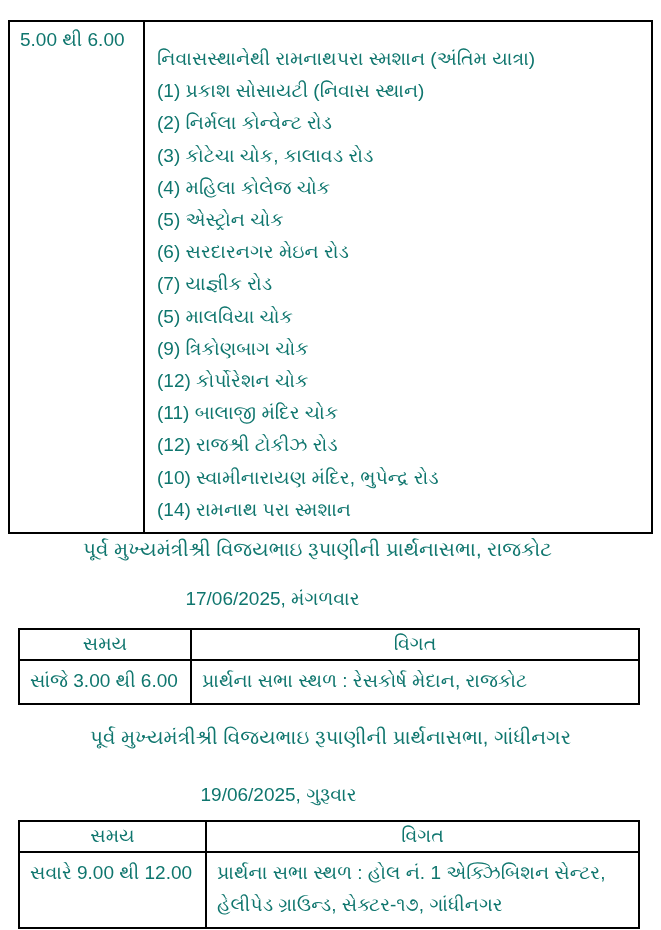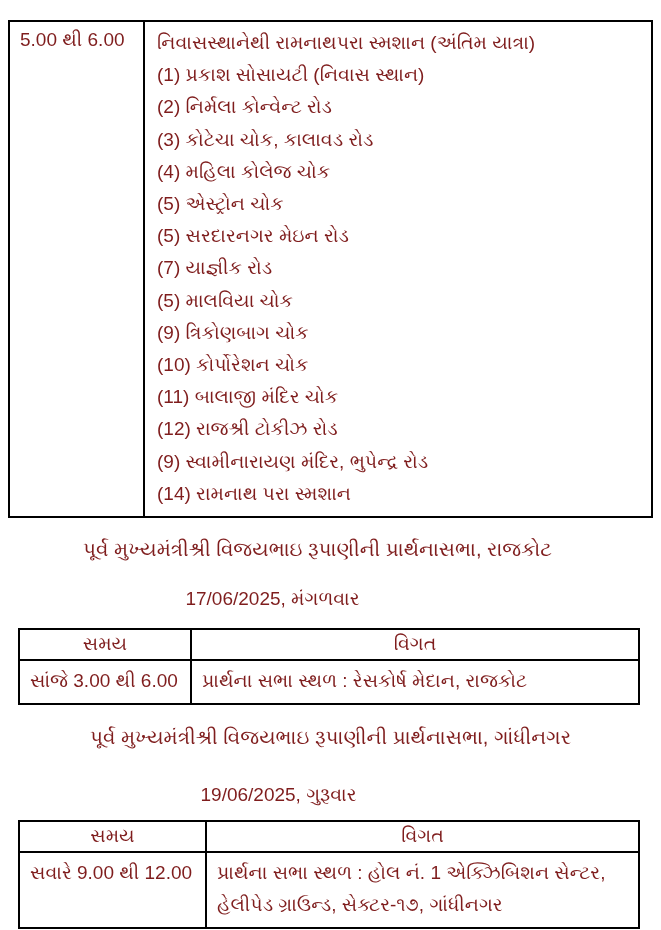--- a/index.html
+++ b/index.html
@@ -2,40 +2,40 @@
 <html><head>
 <meta charset="utf-8">
 <style>
   * { margin: 0; padding: 0; box-sizing: border-box; }
   html, body { background: #ffffff; }
   .page {
     position: relative;
     width: 661px;
     height: 930px;
     background: #ffffff;
-    color: #7f1d1d;
+    color: #0f766e;
     font-family: "Liberation Sans", sans-serif;
     font-size: 19px;
     overflow: hidden;
   }
   table { border-collapse: collapse; table-layout: fixed; }
   td, th { border: 2px solid #000000; vertical-align: top; font-weight: normal; }
 
   
   .route-table {
     position: absolute;
     left: 8px; top: 20px;
     width: 645px;
   }
   .route-table .time-col { width: 135px; }
   .time-cell {
     padding: 7px 6px 6px 10px;
     font-size: 19px;
   }
-  .route-cell { padding: 5px 10px 6px 12px; }
+  .route-cell { padding: 21px 10px 6px 12px; }
   .route-line { line-height: 32.2px; white-space: nowrap; }
 
   
   .section-title {
     text-align: center;
     font-size: 20px;
     margin-top: 0;
   }
   .title-rajkot      { position: absolute; left: 0; top: 538px;  width: 635px; }
   .date-rajkot       { position: absolute; left: 0; top: 588px;  width: 545px; text-align: center; font-size: 19px; }
@@ -66,28 +66,28 @@
     <tbody>
         <tr>
       <td class="time-col time-cell">5.00 થી 6.00</td>
       <td class="route-cell">
             <div class="route-line">નિવાસસ્થાનેથી રામનાથપરા સ્મશાન (અંતિમ યાત્રા)</div>
             <div class="route-line">(1) પ્રકાશ સોસાયટી (નિવાસ સ્થાન)</div>
             <div class="route-line">(2) નિર્મલા કોન્વેન્ટ રોડ</div>
             <div class="route-line">(3) કોટેચા ચોક, કાલાવડ રોડ</div>
             <div class="route-line">(4) મહિલા કોલેજ ચોક</div>
             <div class="route-line">(5) એસ્ટ્રોન ચોક</div>
-            <div class="route-line">(5) સરદારનગર મેઇન રોડ</div>
+            <div class="route-line">(6) સરદારનગર મેઇન રોડ</div>
             <div class="route-line">(7) યાજ્ઞીક રોડ</div>
             <div class="route-line">(5) માલવિયા ચોક</div>
             <div class="route-line">(9) ત્રિકોણબાગ ચોક</div>
-            <div class="route-line">(10) કોર્પોરેશન ચોક</div>
+            <div class="route-line">(12) કોર્પોરેશન ચોક</div>
             <div class="route-line">(11) બાલાજી મંદિર ચોક</div>
             <div class="route-line">(12) રાજશ્રી ટોકીઝ રોડ</div>
-            <div class="route-line">(9) સ્વામીનારાયણ મંદિર, ભુપેન્દ્ર રોડ</div>
+            <div class="route-line">(10) સ્વામીનારાયણ મંદિર, ભુપેન્દ્ર રોડ</div>
             <div class="route-line">(14) રામનાથ પરા સ્મશાન</div>
           </td>
     </tr>
   </tbody>
     </table>
 
   <div class="section-title title-rajkot">પૂર્વ મુખ્યમંત્રીશ્રી વિજયભાઇ રૂપાણીની પ્રાર્થનાસભા, રાજકોટ</div>
   <div class="date-rajkot">17/06/2025, મંગળવાર</div>
 
   <table class="info-table info-table-rajkot">

